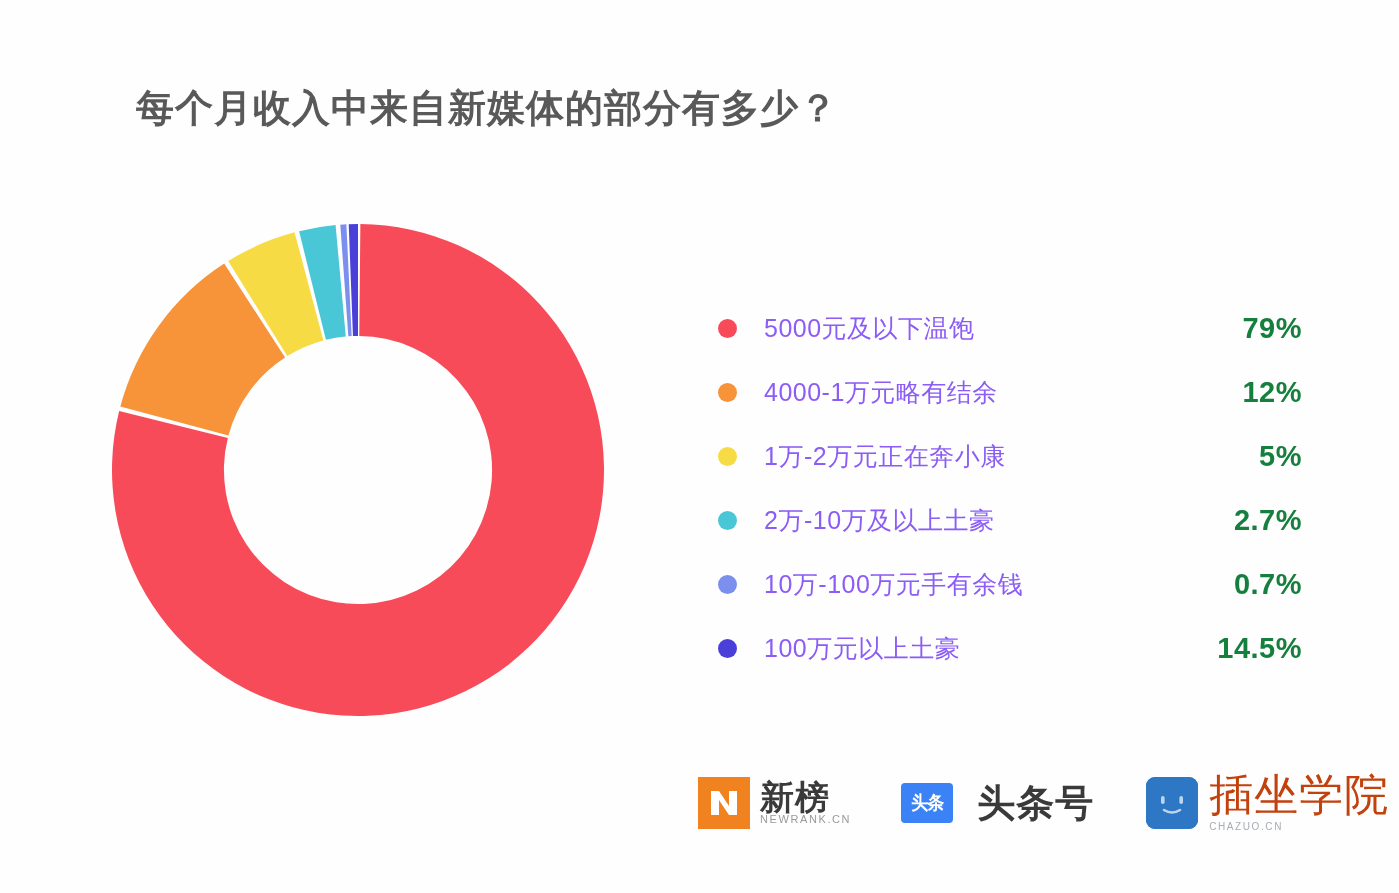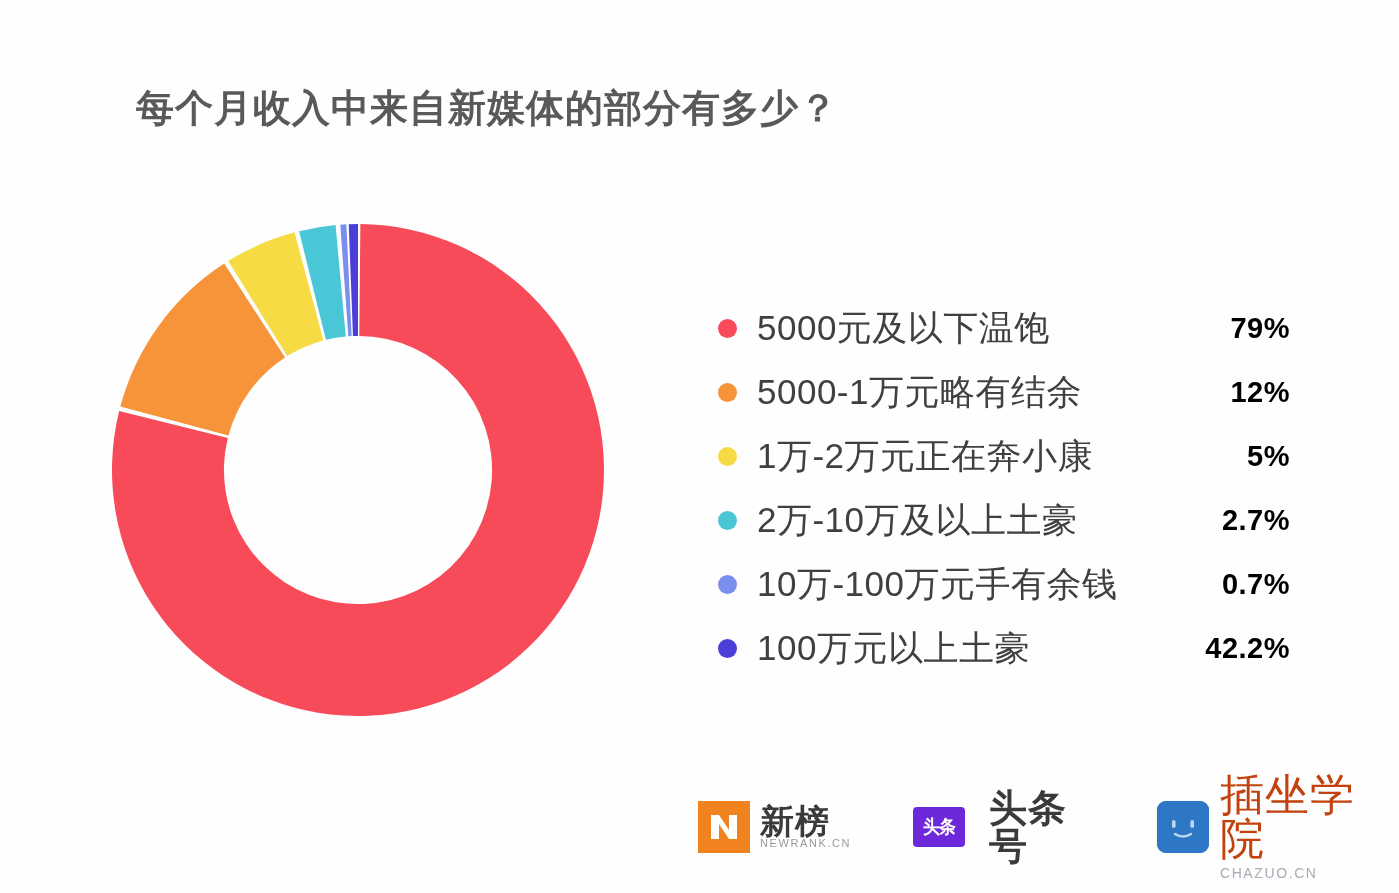--- a/index.html
+++ b/index.html
@@ -57,32 +57,32 @@
     align-items: center;
   }
   .legend-dot {
     width: 19px;
     height: 19px;
     border-radius: 50%;
     flex: 0 0 auto;
     margin-left: 12px;
   }
   .legend-label {
-    margin-left: 20px;
-    font-size: 35px;
-    color: #404040;
+    margin-left: 27px;
+    font-size: 25px;
+    color: #8b5cf6;
     white-space: nowrap;
     letter-spacing: 0.5px;
   }
   .legend-value {
     position: absolute;
-    right: 16px;
+    right: 4px;
     font-size: 29px;
     font-weight: bold;
-    color: #000000;
+    color: #15803d;
     letter-spacing: 0.5px;
   }
 
   
   #footer-logos {
     position: absolute;
     left: 698px;
     top: 773px;
     display: flex;
     align-items: center;
@@ -116,27 +116,26 @@
   .nr-en {
     font-size: 11px;
     color: #9a9a9a;
     letter-spacing: 1.6px;
   }
 
   
   .tt-mark {
     width: 52px;
     height: 40px;
-    background: #6d28d9;
+    background: #3b82f6;
     border-radius: 4px;
     display: flex;
     align-items: center;
     justify-content: center;
     flex: 0 0 auto;
-    margin-left: 12px;
   }
   .tt-mark-text {
     color: #fff;
     font-size: 17px;
     font-weight: bold;
     letter-spacing: -1px;
     transform: scaleY(1.1);
   }
   .tt-text {
     margin-left: 24px;
@@ -160,21 +159,21 @@
   .cz-text {
     margin-left: 11px;
     line-height: 1;
   }
   .cz-cn {
     font-size: 44px;
     color: #c2410c;
     letter-spacing: 1px;
   }
   .cz-en {
-    font-size: 14px;
+    font-size: 10px;
     color: #a6adb4;
     letter-spacing: 1.6px;
     margin-top: 5px;
   }
 </style>
 </head>
 <body>
 
 <div id="chart-title">每个月收入中来自新媒体的部分有多少？</div>
 
@@ -192,42 +191,42 @@
 </div>
 
 <div id="legend">
     <div class="legend-row">
       <span class="legend-dot" style="background: rgb(247, 75, 90);"></span>
       <span class="legend-label">5000元及以下温饱</span>
       <span class="legend-value">79%</span>
     </div>
     <div class="legend-row">
       <span class="legend-dot" style="background: rgb(247, 147, 57);"></span>
-      <span class="legend-label">5000-1万元略有结余</span>
+      <span class="legend-label">4000-1万元略有结余</span>
       <span class="legend-value">12%</span>
     </div>
     <div class="legend-row">
       <span class="legend-dot" style="background: rgb(247, 219, 69);"></span>
       <span class="legend-label">1万-2万元正在奔小康</span>
       <span class="legend-value">5%</span>
     </div>
     <div class="legend-row">
       <span class="legend-dot" style="background: rgb(74, 199, 214);"></span>
       <span class="legend-label">2万-10万及以上土豪</span>
       <span class="legend-value">2.7%</span>
     </div>
     <div class="legend-row">
       <span class="legend-dot" style="background: rgb(123, 143, 238);"></span>
       <span class="legend-label">10万-100万元手有余钱</span>
       <span class="legend-value">0.7%</span>
     </div>
     <div class="legend-row">
       <span class="legend-dot" style="background: rgb(74, 63, 217);"></span>
       <span class="legend-label">100万元以上土豪</span>
-      <span class="legend-value">42.2%</span>
+      <span class="legend-value">14.5%</span>
     </div>
   </div>
 
 <div id="footer-logos">
 
   <div class="logo-block">
     <span class="nr-mark">
       <svg width="52" height="52" viewBox="0 0 52 52">
         <rect width="52" height="52" fill="#F08320"></rect>
         <path d="M13 38 L13 14 L21 14 L31 29 L31 14 L39 14 L39 38 L31 38 L21 23 L21 38 Z" fill="#ffffff"></path>

